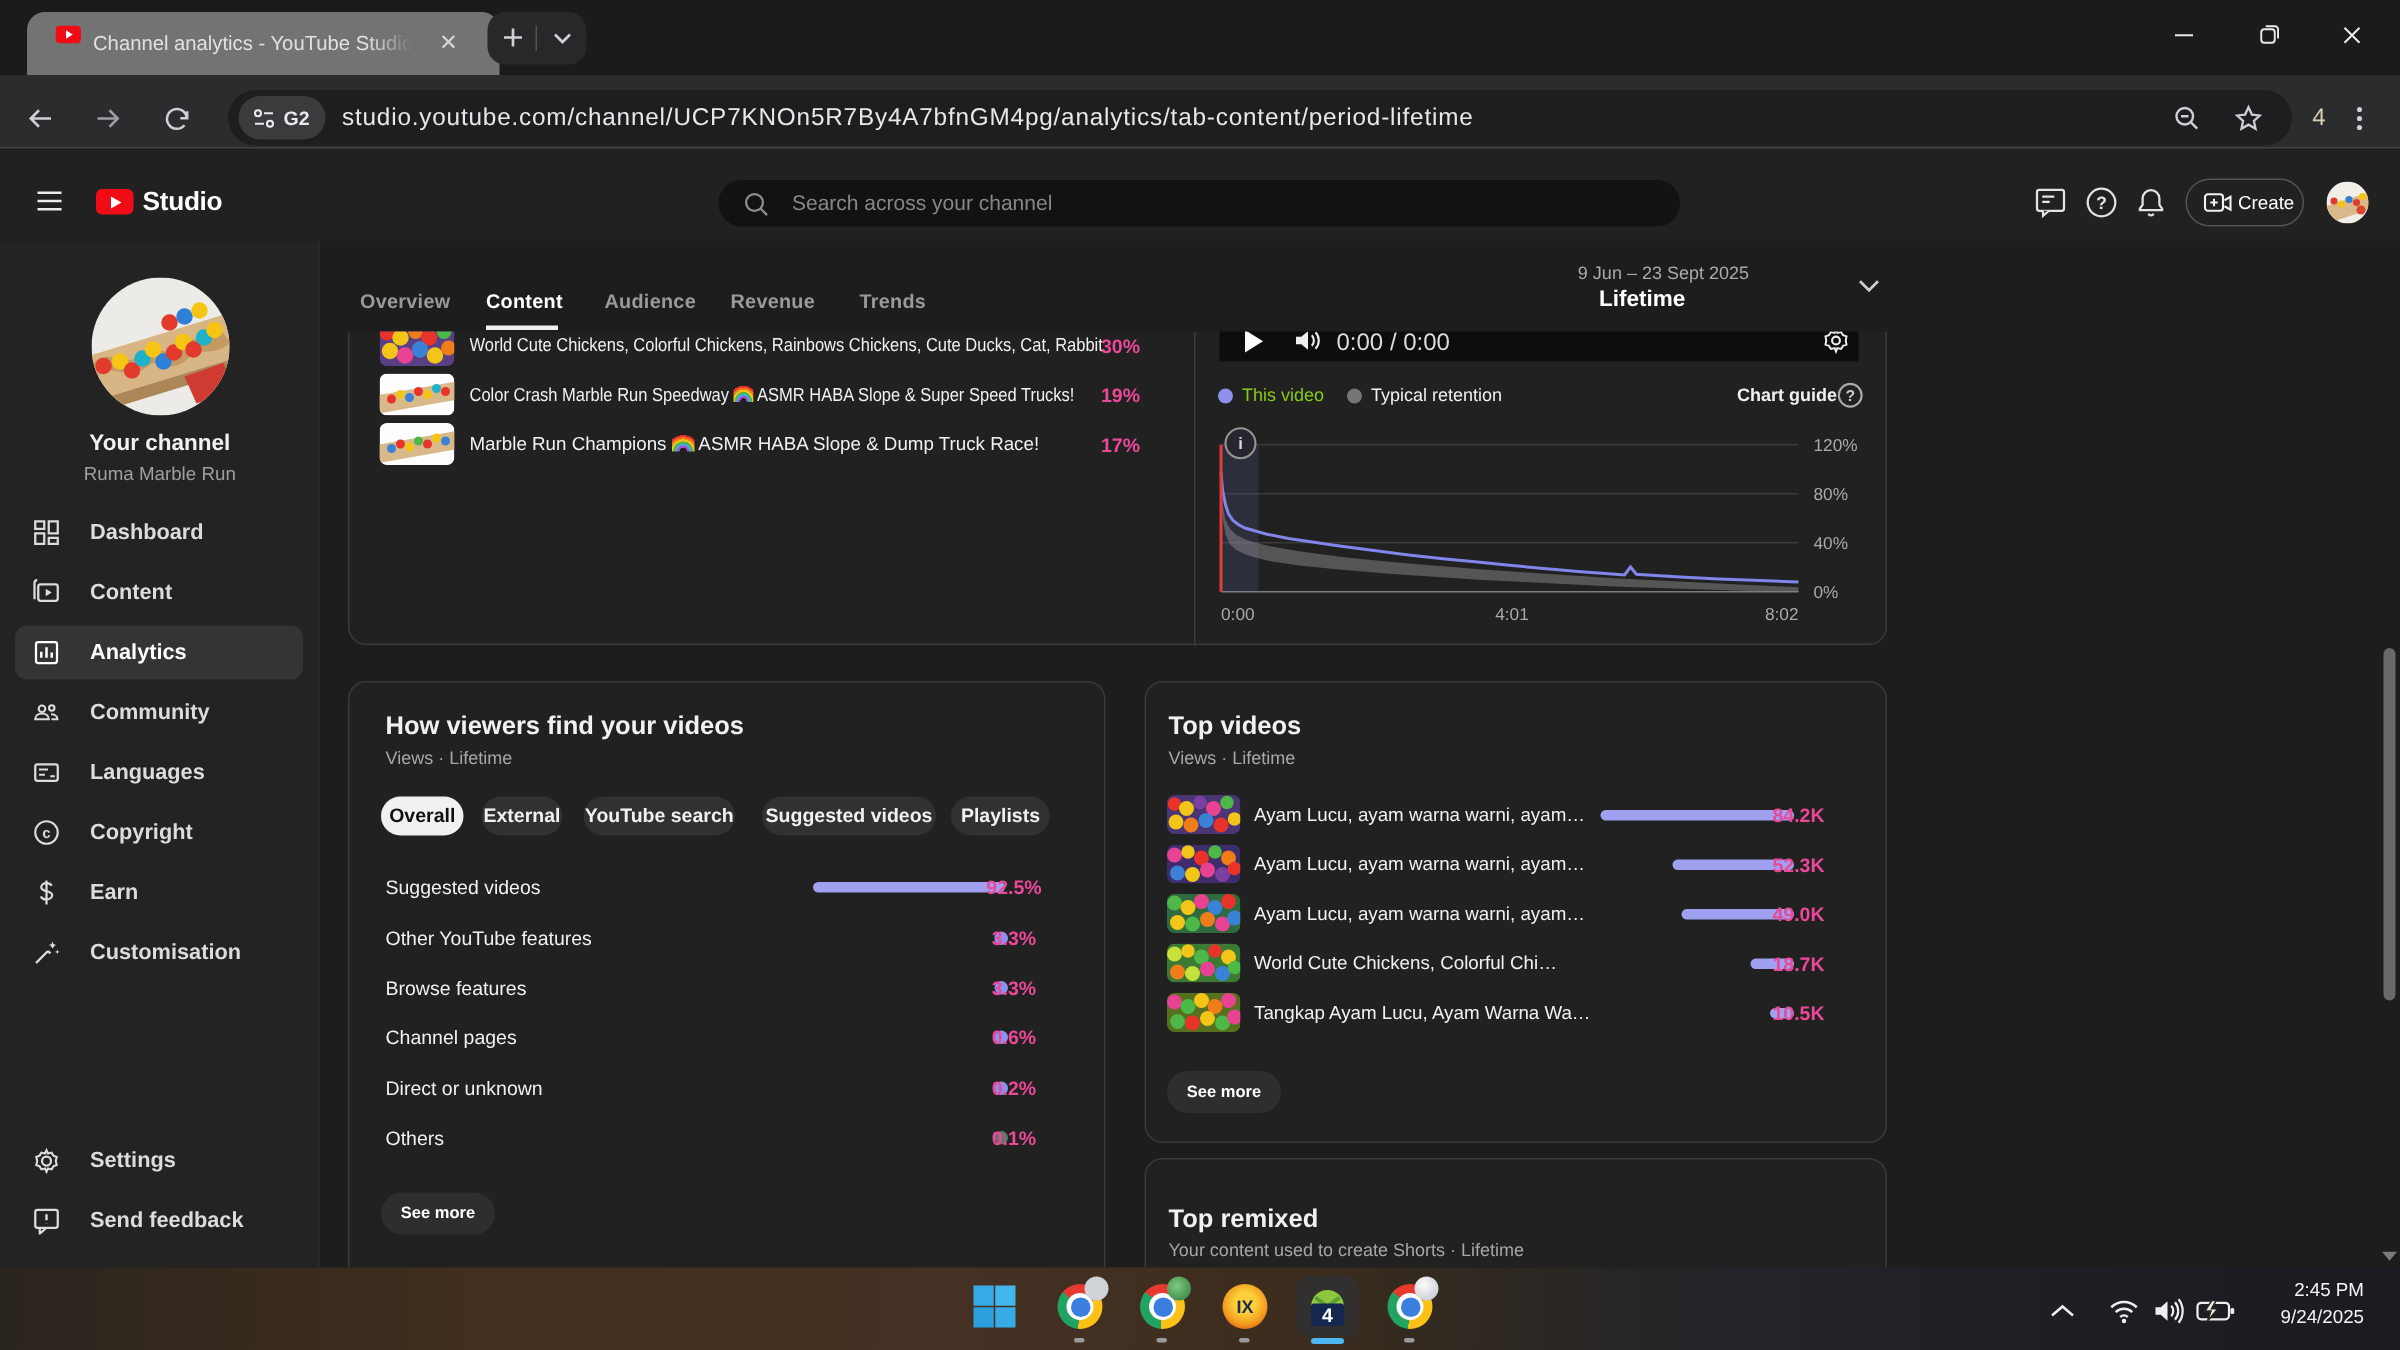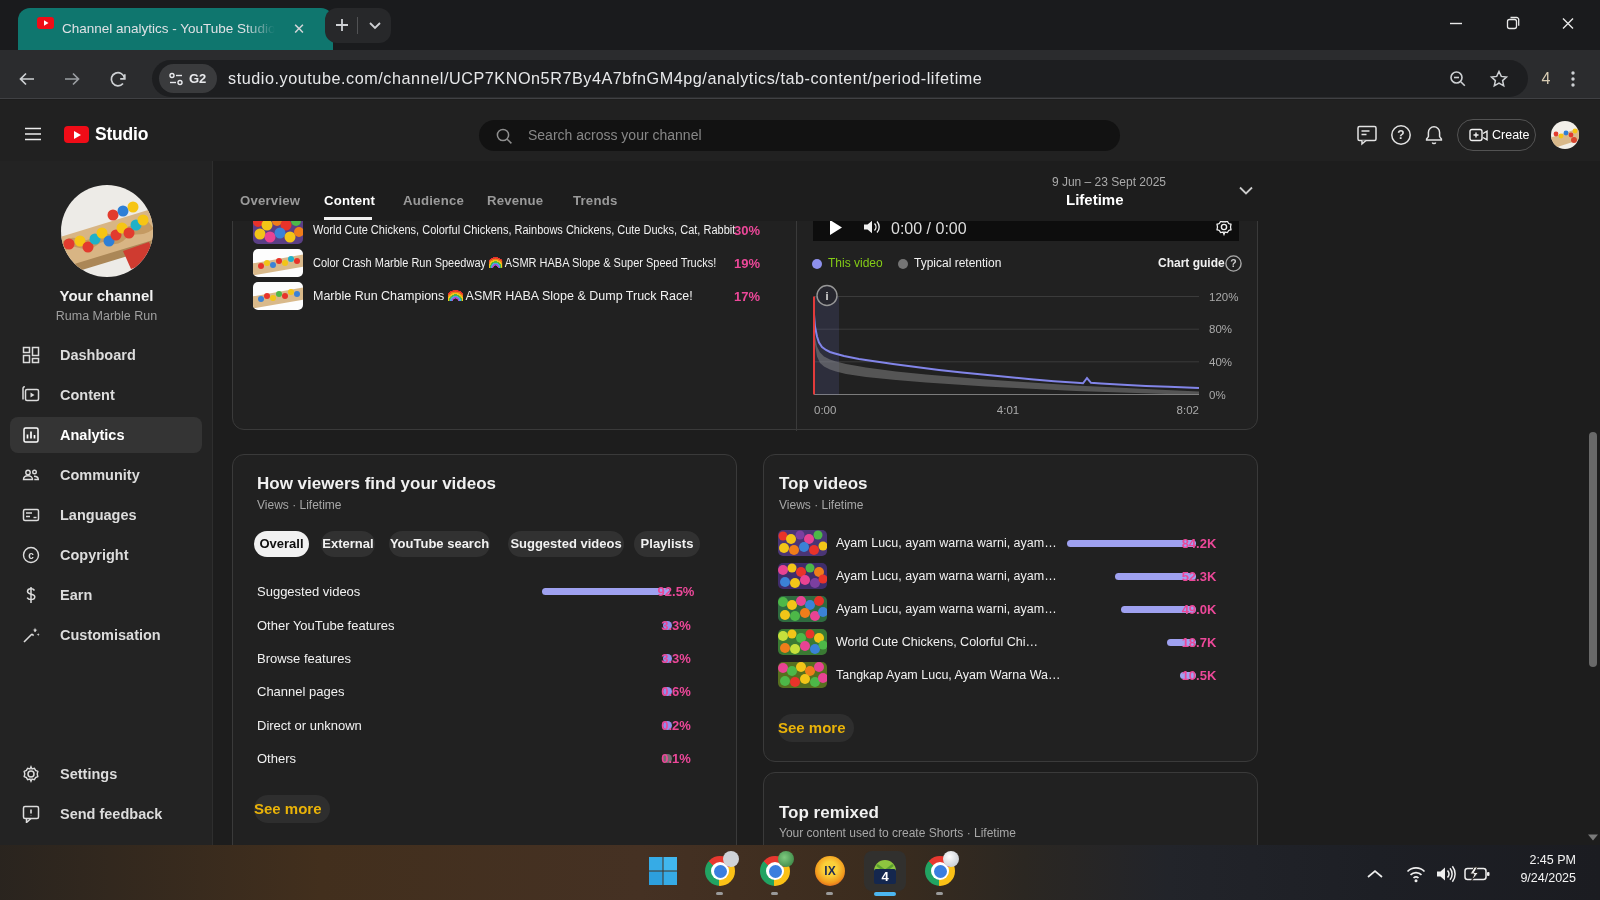--- a/index.html
+++ b/index.html
@@ -1,20 +1,20 @@
 <!DOCTYPE html>
 <html><head><meta charset="utf-8">
 <style>
 *{margin:0;padding:0;box-sizing:border-box}
 html,body{width:1600px;height:900px;overflow:hidden;background:#1d1d1d;font-family:"Liberation Sans",sans-serif}
 .abs{position:absolute}
 #root{position:absolute;left:0;top:0;width:1600px;height:900px;overflow:hidden}
 
 #tabstrip{left:0;top:0;width:1600px;height:50px;background:#1a1b1d}
-#tab{left:18px;top:8px;width:315px;height:42px;background:#0f766e;border-radius:12px 12px 0 0;overflow:hidden}
+#tab{left:18px;top:8px;width:315px;height:42px;background:#737373;border-radius:12px 12px 0 0;overflow:hidden}
 #tabtitle{left:44px;top:6px;width:213px;height:30px;line-height:30px;color:#dfe1e5;font-size:13.5px;white-space:nowrap;overflow:hidden;-webkit-mask-image:linear-gradient(90deg,#000 86%,transparent)}
 #tabx{left:269px;top:9px;width:24px;height:24px;color:#d3d5d8;font-size:15px;text-align:center;line-height:24px}
 #tabctl{left:325px;top:8px;width:66px;height:35px;background:#27282a;border-radius:12px;color:#cfd1d4}
 #winbtns{right:0;top:0;width:180px;height:46px;color:#e9e9e9}
 #toolbar{left:0;top:50px;width:1600px;height:49px;background:#2b2c2e;border-bottom:1px solid #404144}
 .tbico{color:#cdd0d3}
 #urlpill{left:152px;top:10px;width:1376px;height:37px;background:#1d1e20;border-radius:19px}
 #g2chip{left:7px;top:4px;width:58px;height:29px;background:#3a3b3d;border-radius:15px;color:#e9eaed}
 #urltxt{left:76px;top:0;height:37px;line-height:37px;color:#e7e8ea;font-size:16.2px;letter-spacing:.55px}
 
@@ -36,21 +36,21 @@
 .card{position:absolute;background:#212121;border:1px solid #3a3a3a;border-radius:12px}
 .ctitle{position:absolute;font-size:17px;font-weight:bold;color:#f1f1f1}
 .csub{position:absolute;font-size:12px;color:#a7a7a7}
 .chip{position:absolute;height:26px;line-height:26px;border-radius:13px;background:#313131;color:#f1f1f1;font-size:13px;font-weight:bold;text-align:center}
 .rowlabel{position:absolute;font-size:13px;color:#f1f1f1}
 .pct{position:absolute;font-size:13px;font-weight:bold;color:#ec4899;text-align:center}
 .dot{position:absolute;width:9px;height:9px;border-radius:50%;background:#8e90ec}
 .pbar{position:absolute;height:7px;border-radius:3.5px;background:#9fa1f0}
 .rb{display:inline-block;width:15px;height:12px;vertical-align:-1px;background:
  radial-gradient(circle at 50% 100%, transparent 2.4px, #b049c8 2.6px 3.8px, #4aa3e8 4px 5.2px, #4db848 5.4px 6.6px, #f2c518 6.8px 8px, #ef7d1a 8.2px 9.4px, #e8332a 9.6px 10.8px, transparent 11px);}
-.seemore{position:absolute;background:#2e2e2e;border-radius:14px;color:#eab308;font-size:15px;font-weight:bold;text-align:left}
+.seemore{position:absolute;background:#2e2e2e;border-radius:14px;color:#ffffff;font-size:11px;font-weight:bold;text-align:center}
 .vtitle{position:absolute;font-size:12.5px;color:#f1f1f1;white-space:nowrap;overflow:hidden}
 .thumb{position:absolute;border-radius:5px;overflow:hidden}
 
 #taskbar{left:0;top:845px;width:1600px;height:55px;background:linear-gradient(90deg,#39291a 0%,#46342250 0%,#422f1d 20%,#453123 40%,#3b2c1e 55%,#2b2722 64%,#22242a 73%,#1d1f25 86%,#1b1c21 100%)}
 .tico{position:absolute;top:11px;width:30px;height:30px}
 .tdot{position:absolute;top:47px;width:7px;height:3px;border-radius:2px;background:#9a9a9a}
 .chromeic{border-radius:50%;background:conic-gradient(from -50deg,#e8382f 0 115deg,#fbc116 115deg 235deg,#21a362 235deg 360deg)}
 .chromeic:before{content:"";position:absolute;left:6px;top:6px;width:18px;height:18px;border-radius:50%;background:#fff}
 .chromeic:after{content:"";position:absolute;left:8.5px;top:8.5px;width:13px;height:13px;border-radius:50%;background:#3a7ede}
 .badge{position:absolute;right:-4px;top:-5px;width:16px;height:16px;border-radius:50%;z-index:2}

